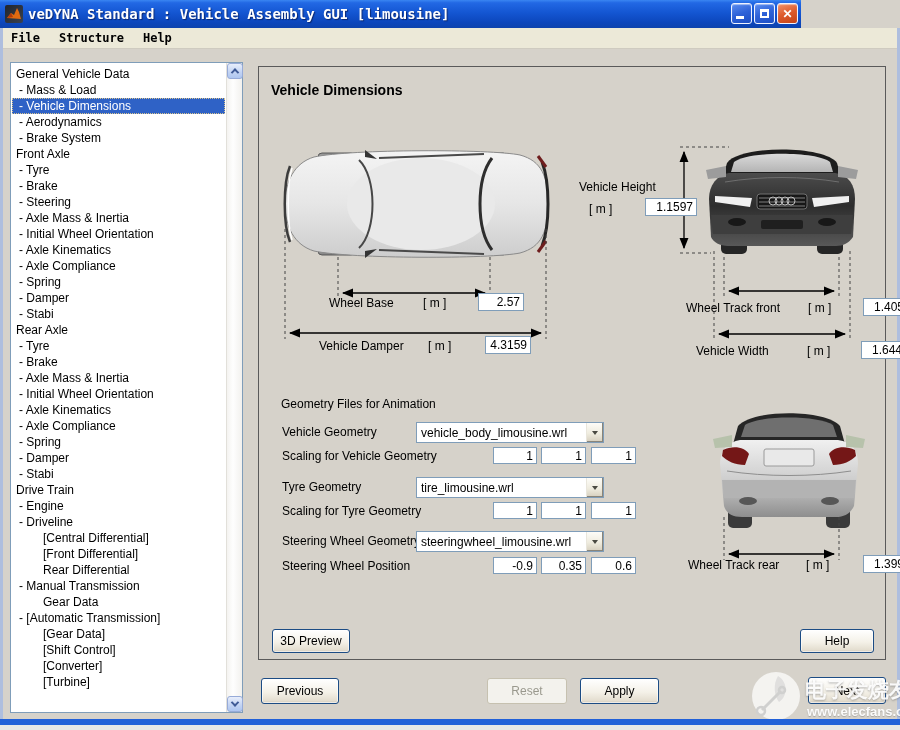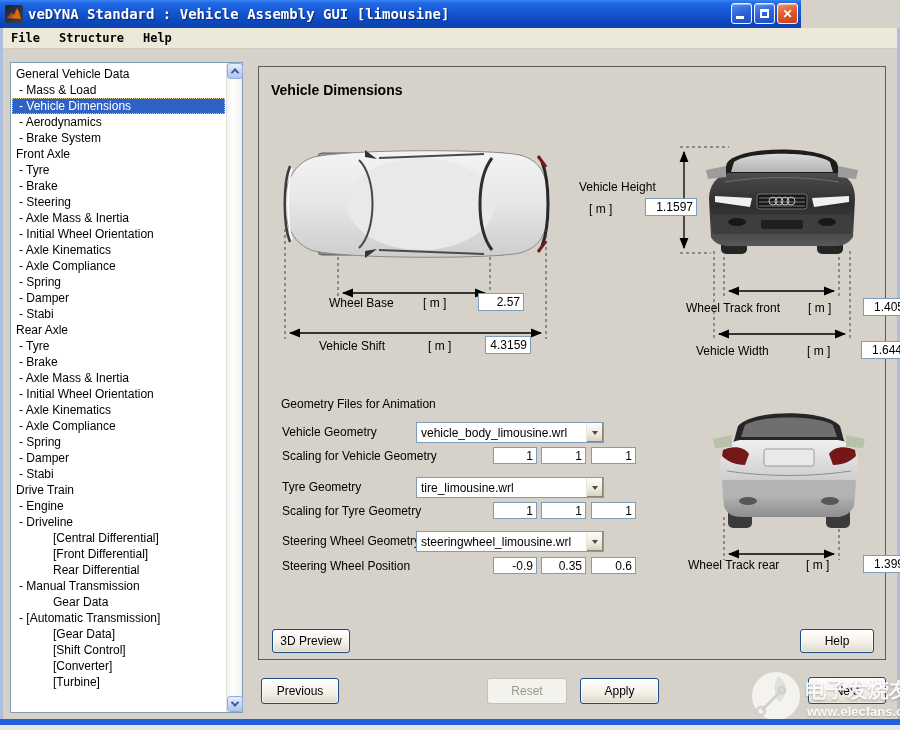--- a/index.html
+++ b/index.html
@@ -38,21 +38,21 @@
   .edge-r { position:absolute; right:0; top:28px; width:3px; bottom:0; background:#aebede; }
   .edge-b { position:absolute; left:0; top:719px; width:900px; height:6px; background:#2160d8; }
   .edge-b2 { position:absolute; left:0; top:725px; width:900px; height:5px; background:#e6e6e6; }
 
   
   .listbox { position:absolute; left:10px; top:62px; width:233px; height:651px;
     background:#fff; border:1px solid #7f9db9; }
   .list { position:absolute; left:1px; top:3px; right:17px; bottom:2px; overflow:hidden; }
   .li { height:16px; line-height:16px; white-space:nowrap; padding-left:4px; cursor:default; }
   .li.lv1 { padding-left:7px; }
-  .li.lv2 { padding-left:41px; }
+  .li.lv2 { padding-left:31px; }
   .li.sel { background:#2f62c6; color:#fff; outline:1px dotted #d8c48e; outline-offset:-1px; }
   .vscroll { position:absolute; right:0; top:0; width:16px; height:100%;
     background:linear-gradient(90deg,#f4f3f0,#fefefe 40%,#f2f1ee); border-left:1px solid #e2e0da; }
   .sbtn { position:absolute; left:0; width:16px; height:16px; border:1px solid #97abd8; border-radius:3px;
     background:linear-gradient(180deg,#e8eefb,#c2d3f3 60%,#aec6f0); display:flex; align-items:center; justify-content:center; }
   .sbtn.up { top:0; } .sbtn.down { bottom:0; }
   .chev { width:6px; height:6px; border-left:2px solid #3f5a96; border-top:2px solid #3f5a96; }
   .chev.u { transform:rotate(45deg) translate(1px,1px); }
   .chev.d { transform:rotate(225deg) translate(1px,1px); }
 
@@ -304,21 +304,21 @@
         <line x1="470" y1="224" x2="575" y2="224" marker-start="url(#arr)" marker-end="url(#arr)"></line>
         <line x1="460" y1="267" x2="586" y2="267" marker-start="url(#arr)" marker-end="url(#arr)"></line>
         <line x1="470" y1="487" x2="575" y2="487" marker-start="url(#arr)" marker-end="url(#arr)"></line>
       </g>
     </svg>
 
     <span class="lbl" style="left:70px; top:229px;">Wheel Base</span>
     <span class="lbl" style="left:164px; top:229px;">[ m ]</span>
     <input class="edit" style="left: 187px; top: 226px; width: 46px;" value="2.57">
 
-    <span class="lbl" style="left:60px; top:272px;">Vehicle Shift</span>
+    <span class="lbl" style="left:60px; top:272px;">Vehicle Damper</span>
     <span class="lbl" style="left:169px; top:272px;">[ m ]</span>
     <input class="edit" style="left: 194px; top: 269px; width: 46px;" value="4.3159">
 
     <span class="lbl" style="left:320px; top:113px;">Vehicle Height</span>
     <span class="lbl" style="left:330px; top:135px;">[ m ]</span>
     <input class="edit" style="left: 354px; top: 131px; width: 52px;" value="1.1597">
 
     <span class="lbl" style="left:427px; top:234px;">Wheel Track front</span>
     <span class="lbl" style="left:549px; top:234px;">[ m ]</span>
     <input class="edit" style="left: 572px; top: 231px; width: 45px;" value="1.405">

